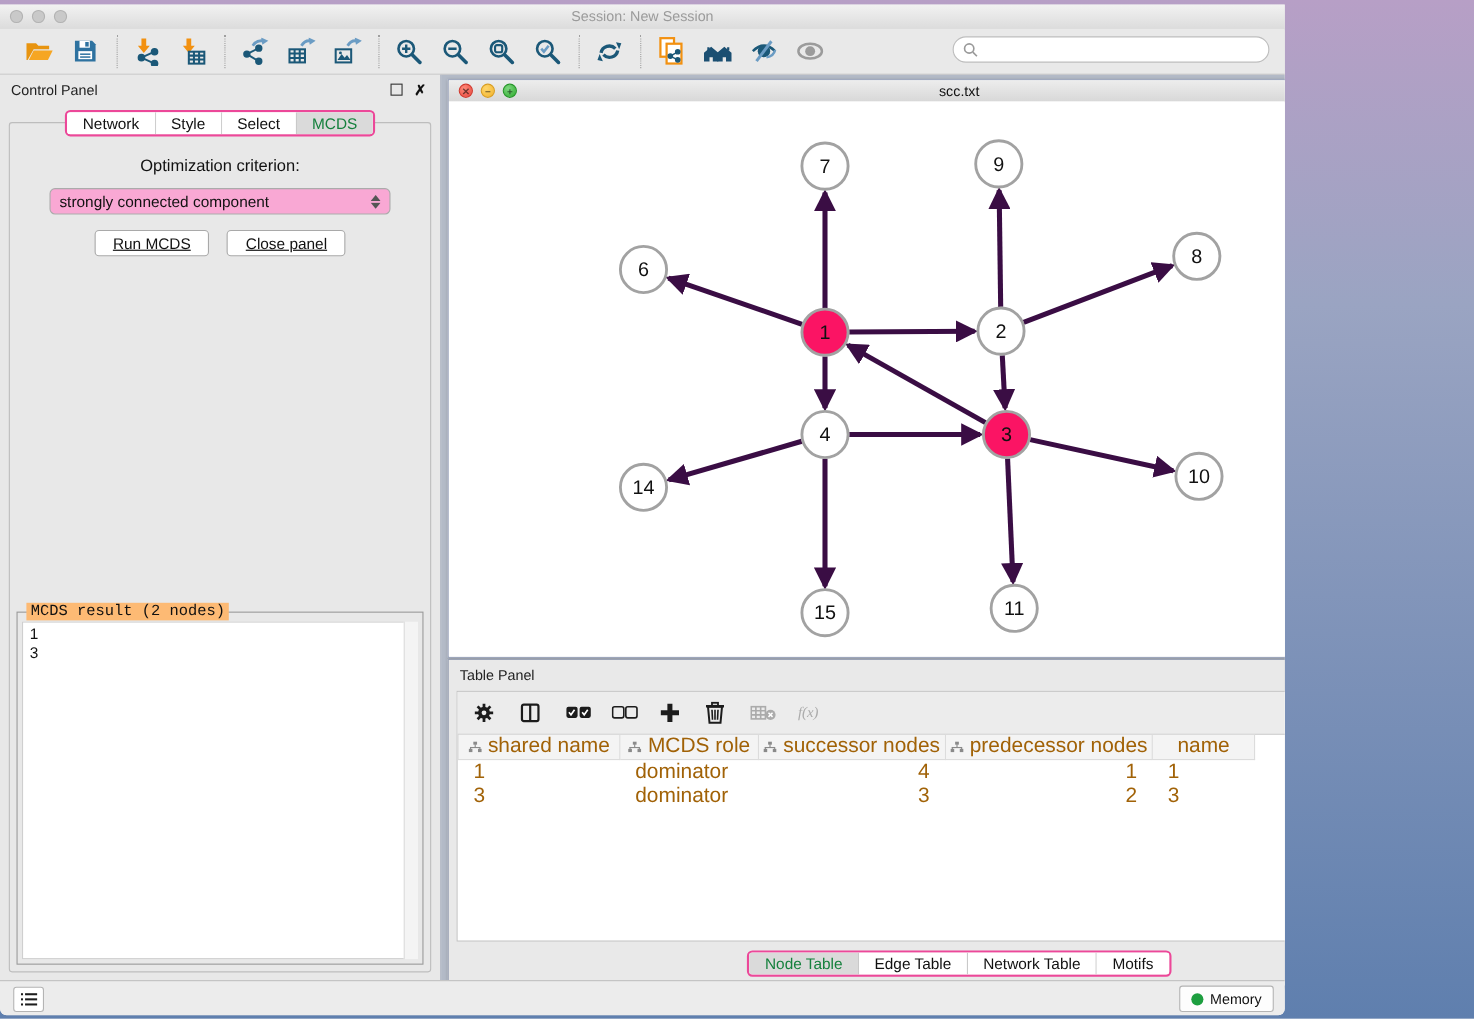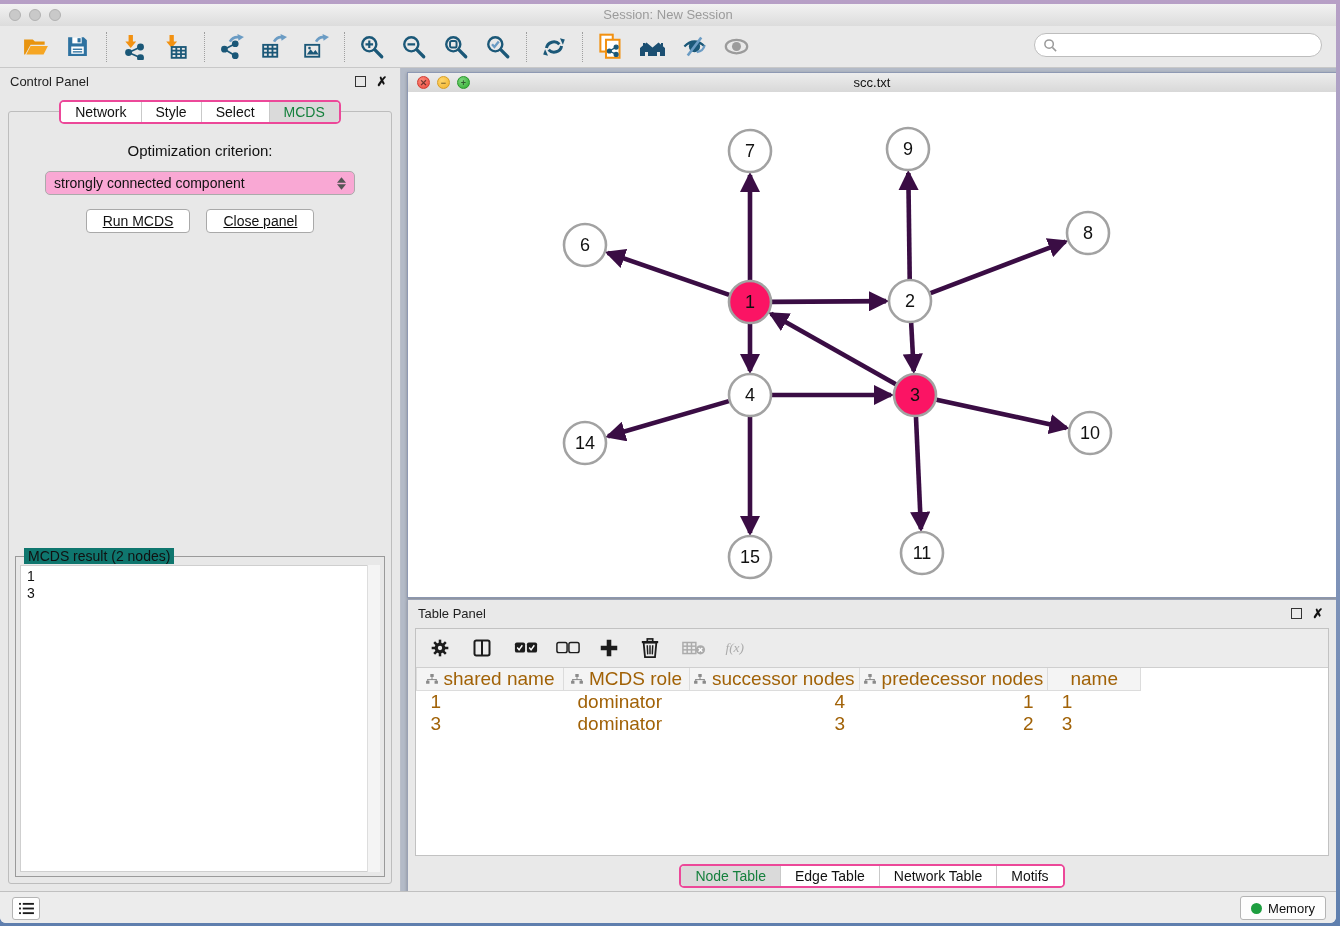--- a/index.html
+++ b/index.html
@@ -2,21 +2,21 @@
 <html><head>
 <meta charset="utf-8">
 <style>
   html,body{margin:0;padding:0;}
   body{
     width:1340px;height:926px;position:relative;overflow:hidden;
     font-family:"Liberation Sans",sans-serif;
     background:linear-gradient(180deg,#b79fc6 0%,#9aa4c2 30%,#5f7fae 100%);
   }
   .app{
-    position:absolute;left:0;top:4px;width:1336px;height:919px;
+    position:absolute;left:0;top:4px;width:1168px;height:919px;
     background:#ececec;border-radius:0 0 6px 6px;overflow:hidden;
   }
   
   .titlebar{
     position:absolute;left:0;top:0;width:100%;height:22px;
     background:linear-gradient(#f2f2f2,#dcdcdc);
     border-bottom:1px solid #c3c3c3;
   }
   .titlebar .title{
     position:absolute;left:0;right:0;top:3px;text-align:center;
@@ -80,22 +80,22 @@
   .btn-row{display:flex;justify-content:center;gap:16px;margin-top:14px;text-decoration:underline;}
   .pushbtn{
     background:#fff;border:1px solid #a9a9a9;border-radius:4px;
     padding:3px 16px;font-size:14px;color:#111;cursor:pointer;
   }
   .mcds-result{
     position:absolute;left:6px;right:6px;top:444px;bottom:6px;
     border:1px solid #9a9a9a;background:#e8e8e8;
   }
   .mcds-legend{
-    position:absolute;top:-9px;left:8px;background:#0f766e;padding:0 4px;
-    font-size:14px;color:#111;
+    position:absolute;top:-9px;left:8px;background:#fdba74;padding:0 4px;
+    font-size:14px;color:#111;font-family:Liberation Mono, monospace;
   }
   .mcds-list{
     position:absolute;left:4px;right:4px;top:8px;bottom:4px;background:#fff;
     border:1px solid #cfcfcf;font-size:14px;color:#111;padding:2px 6px;box-sizing:border-box;
     line-height:17px;overflow:hidden;
   }
   .mcds-scroll{position:absolute;right:4px;top:8px;bottom:4px;width:12px;background:#f4f4f4;border-left:1px solid #ddd;}
   
   .netwin{
     position:absolute;left:6px;top:4px;width:928px;height:524px;

